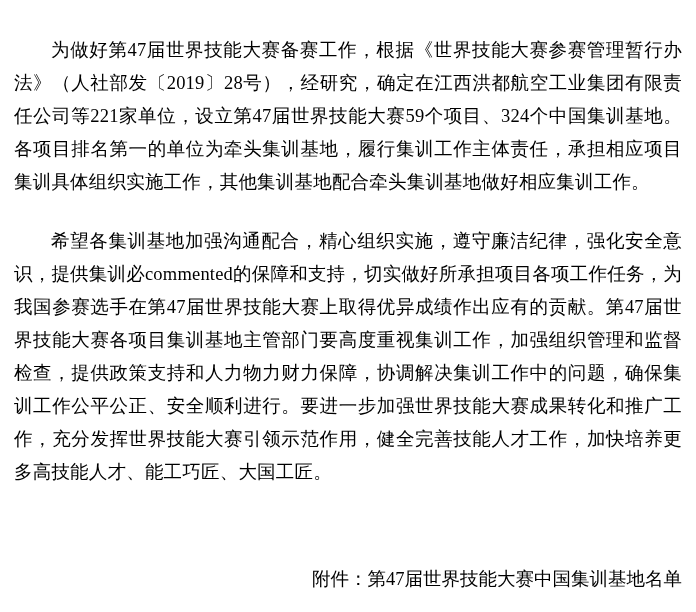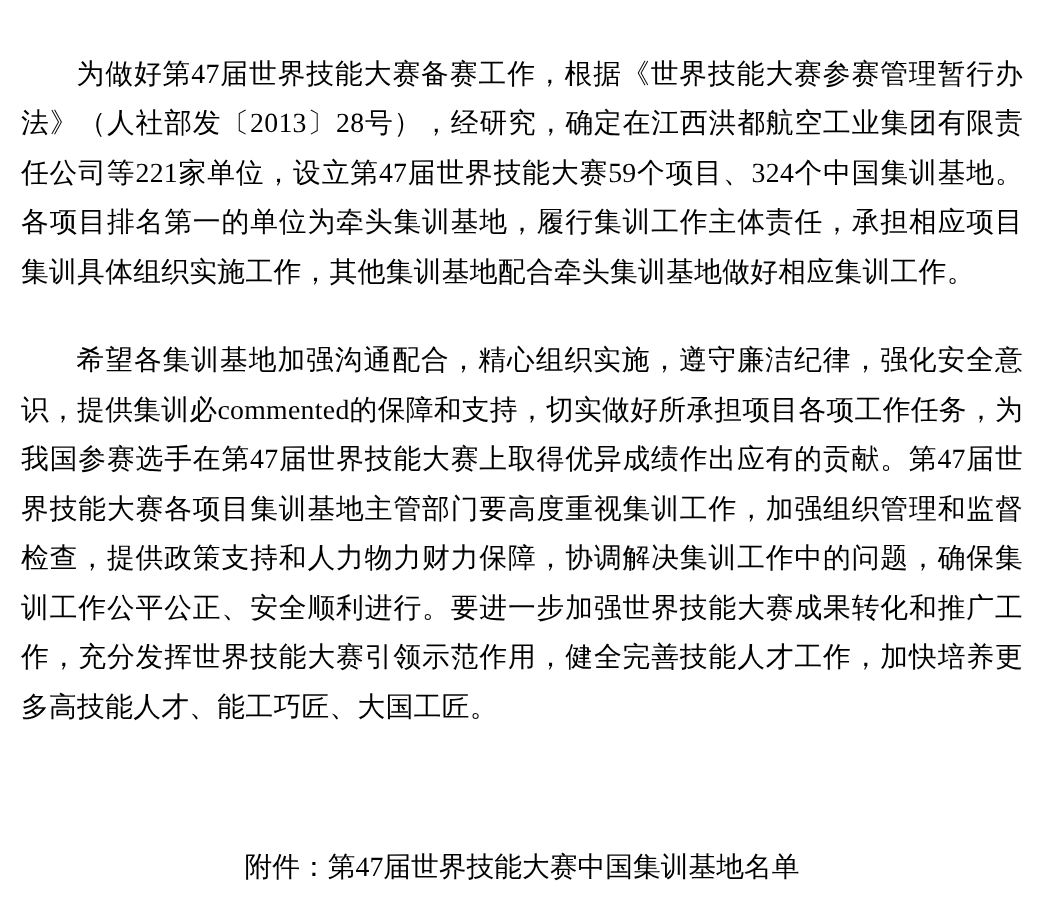--- a/index.html
+++ b/index.html
@@ -28,27 +28,27 @@
     text-justify: inter-ideograph;
     text-indent: 2em;
     margin: 0 0 26px 0;
     letter-spacing: 0.2px;
   }
   .attachment {
     font-size: 18.5px;
     line-height: 33px;
     margin: 74px 0 0 0;
     text-indent: 0;
-    text-align: center;
+    text-align: right;
   }
 </style>
 </head>
 <body>
 
 <div class="page">
 
-  <p class="body-para">为做好第47届世界技能大赛备赛工作，根据《世界技能大赛参赛管理暂行办法》（人社部发〔2013〕28号），经研究，确定在江西洪都航空工业集团有限责任公司等221家单位，设立第47届世界技能大赛59个项目、324个中国集训基地。各项目排名第一的单位为牵头集训基地，履行集训工作主体责任，承担相应项目集训具体组织实施工作，其他集训基地配合牵头集训基地做好相应集训工作。</p>
+  <p class="body-para">为做好第47届世界技能大赛备赛工作，根据《世界技能大赛参赛管理暂行办法》（人社部发〔2019〕28号），经研究，确定在江西洪都航空工业集团有限责任公司等221家单位，设立第47届世界技能大赛59个项目、324个中国集训基地。各项目排名第一的单位为牵头集训基地，履行集训工作主体责任，承担相应项目集训具体组织实施工作，其他集训基地配合牵头集训基地做好相应集训工作。</p>
 
   <p class="body-para">希望各集训基地加强沟通配合，精心组织实施，遵守廉洁纪律，强化安全意识，提供集训必commented的保障和支持，切实做好所承担项目各项工作任务，为我国参赛选手在第47届世界技能大赛上取得优异成绩作出应有的贡献。第47届世界技能大赛各项目集训基地主管部门要高度重视集训工作，加强组织管理和监督检查，提供政策支持和人力物力财力保障，协调解决集训工作中的问题，确保集训工作公平公正、安全顺利进行。要进一步加强世界技能大赛成果转化和推广工作，充分发挥世界技能大赛引领示范作用，健全完善技能人才工作，加快培养更多高技能人才、能工巧匠、大国工匠。</p>
 
   <p class="attachment">附件：第47届世界技能大赛中国集训基地名单</p>
 
 </div>
 
 </body></html>

